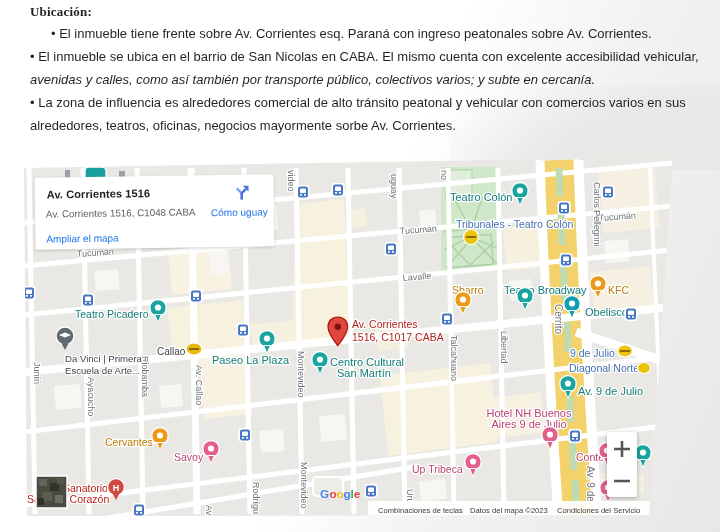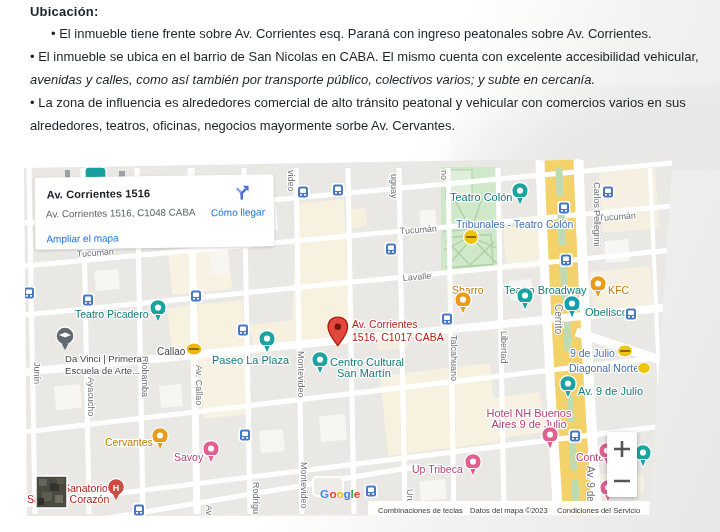--- a/index.html
+++ b/index.html
@@ -10,31 +10,31 @@
 .card{position:absolute;left:35px;top:176px;width:239px;height:72px;background:#fff;
  border-radius:2px;box-shadow:0 1px 3px rgba(0,0,0,.18);transform:rotate(-0.8deg);z-index:5;}
 .card .t1{position:absolute;left:12px;top:11px;font-size:11px;font-weight:bold;color:#202124;letter-spacing:.1px;}
 .card .t2{position:absolute;left:11px;top:31px;font-size:9.8px;color:#5b6065;}
 .card .t3{position:absolute;left:11px;top:56px;font-size:10px;color:#1a73e8;}
 .card .t4{position:absolute;left:176px;top:32px;font-size:10px;color:#1a73e8;}
 </style>
 </head>
 <body>
 
-<div class="txt" style="top:4px;font-weight:bold;letter-spacing:.2px;">Ubicación:</div>
+<div class="txt" style="top:4px;font-weight:bold;letter-spacing:.2px;font-family:Liberation Serif, serif;">Ubicación:</div>
 
 <div class="txt" style="top:26px;margin-left:21px;">• El inmueble tiene frente sobre Av. Corrientes esq. Paraná con ingreso peatonales sobre Av. Corrientes.</div>
 
 <div class="txt" style="top:49px;">• El inmueble se ubica en el barrio de San Nicolas en CABA. El mismo cuenta con excelente accesibilidad vehicular,</div>
 
 <div class="txt" style="top:72px;font-style:italic;">avenidas y calles, como así también por transporte público, colectivos varios; y subte en cercanía.</div>
 
 <div class="txt" style="top:95px;">• La zona de influencia es alrededores comercial de alto tránsito peatonal y vehicular con comercios varios en sus</div>
 
-<div class="txt" style="top:118px;">alrededores, teatros, oficinas, negocios mayormente sorbe Av. Cervantes.</div>
+<div class="txt" style="top:118px;">alrededores, teatros, oficinas, negocios mayormente sorbe Av. Corrientes.</div>
 
 <div style="position:absolute;left:450px;top:85px;width:270px;height:85px;background:radial-gradient(ellipse 300px 110px at 100% 100%, #e8e8e6 55%, rgba(232,232,230,0) 100%);"></div>
 
 <svg width="720" height="532" viewBox="0 0 720 532" style="position:absolute;left:0;top:0;filter:blur(0.3px) saturate(0.94);">
 <defs>
 <clipPath id="mapclip">
         <polygon points="24,168 673,157 649,515 27,516"></polygon>
       </clipPath>
 </defs>
 <g clip-path="url(#mapclip)">
@@ -399,14 +399,14 @@
 <div class="t2">Av. Corrientes 1516, C1048 CABA</div>
 
 <div class="t3">Ampliar el mapa</div>
 
 <svg width="18" height="18" viewBox="0 0 20 20" style="position:absolute;left:198px;top:9px;">
 <path d="M10,17.5 L10,10.5 L4.5,5" stroke="#7da2f5" stroke-width="2.7" fill="none"></path>
 <path d="M10,17.5 L10,10.5 L14.8,5.8" stroke="#4a72d8" stroke-width="2.7" fill="none"></path>
 <polygon points="11.2,2.2 17.6,2.2 17.6,8.6" fill="#4a72d8"></polygon>
 </svg>
 
-<div class="t4">Cómo llegar</div>
+<div class="t4">Cómo uguay</div>
 </div>
 
 </body></html>

